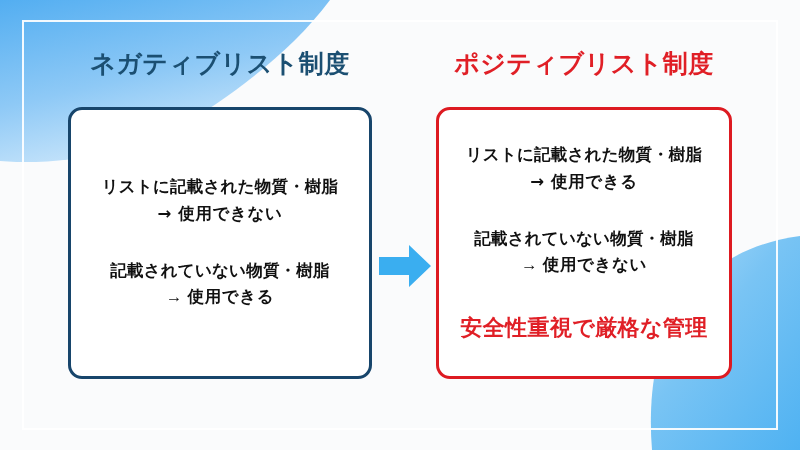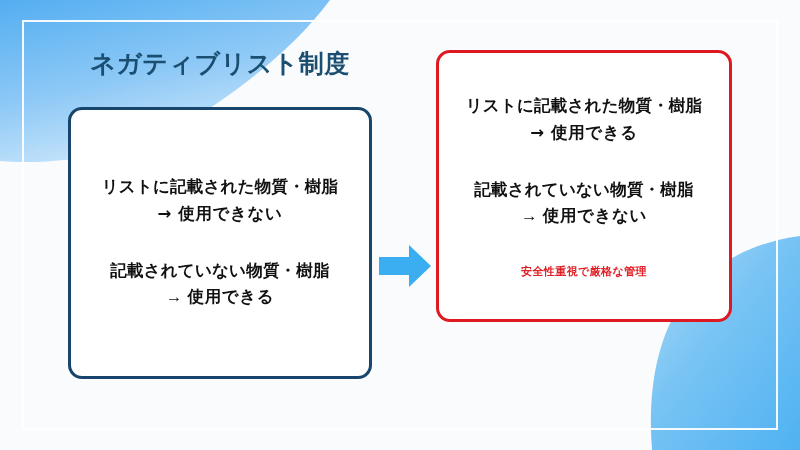--- a/index.html
+++ b/index.html
@@ -89,21 +89,21 @@
     letter-spacing: 0.2px;
     white-space: nowrap;
   }
   .rule-block + .rule-block { margin-top: 30px; font-family: Liberation Serif, serif; }
   .rule-line-2 { letter-spacing: 0.6px; text-align: center; }
 
   .panel-note {
     margin-top: 34px;
     text-align: center;
     color: #e01f26;
-    font-size: 11px;
+    font-size: 22px;
     font-weight: 700;
     letter-spacing: 0.4px;
     white-space: nowrap;
   }
 
   
   .arrow {
     position: absolute;
     left: 379px;
     top: 243px;
@@ -157,20 +157,21 @@
       </div>
     </div>
 
     <div class="arrow">
       <svg width="52" height="46" viewBox="0 0 52 46" xmlns="http://www.w3.org/2000/svg">
         <path d="M0,14 L30,14 L30,2 L52,23 L30,44 L30,32 L0,32 Z" fill="#3aaef0"></path>
       </svg>
     </div>
 
     <div class="panel right">
+      <div class="panel-title">ポジティブリスト制度</div>
       <div class="panel-box">
         <div class="rule-block">
           <div>リストに記載された物質・樹脂</div>
           <div class="rule-line-2">→ 使用できる</div>
         </div>
         <div class="rule-block">
           <div>記載されていない物質・樹脂</div>
           <div class="rule-line-2">→ 使用できない</div>
         </div>
         <div class="panel-note">安全性重視で厳格な管理</div>

